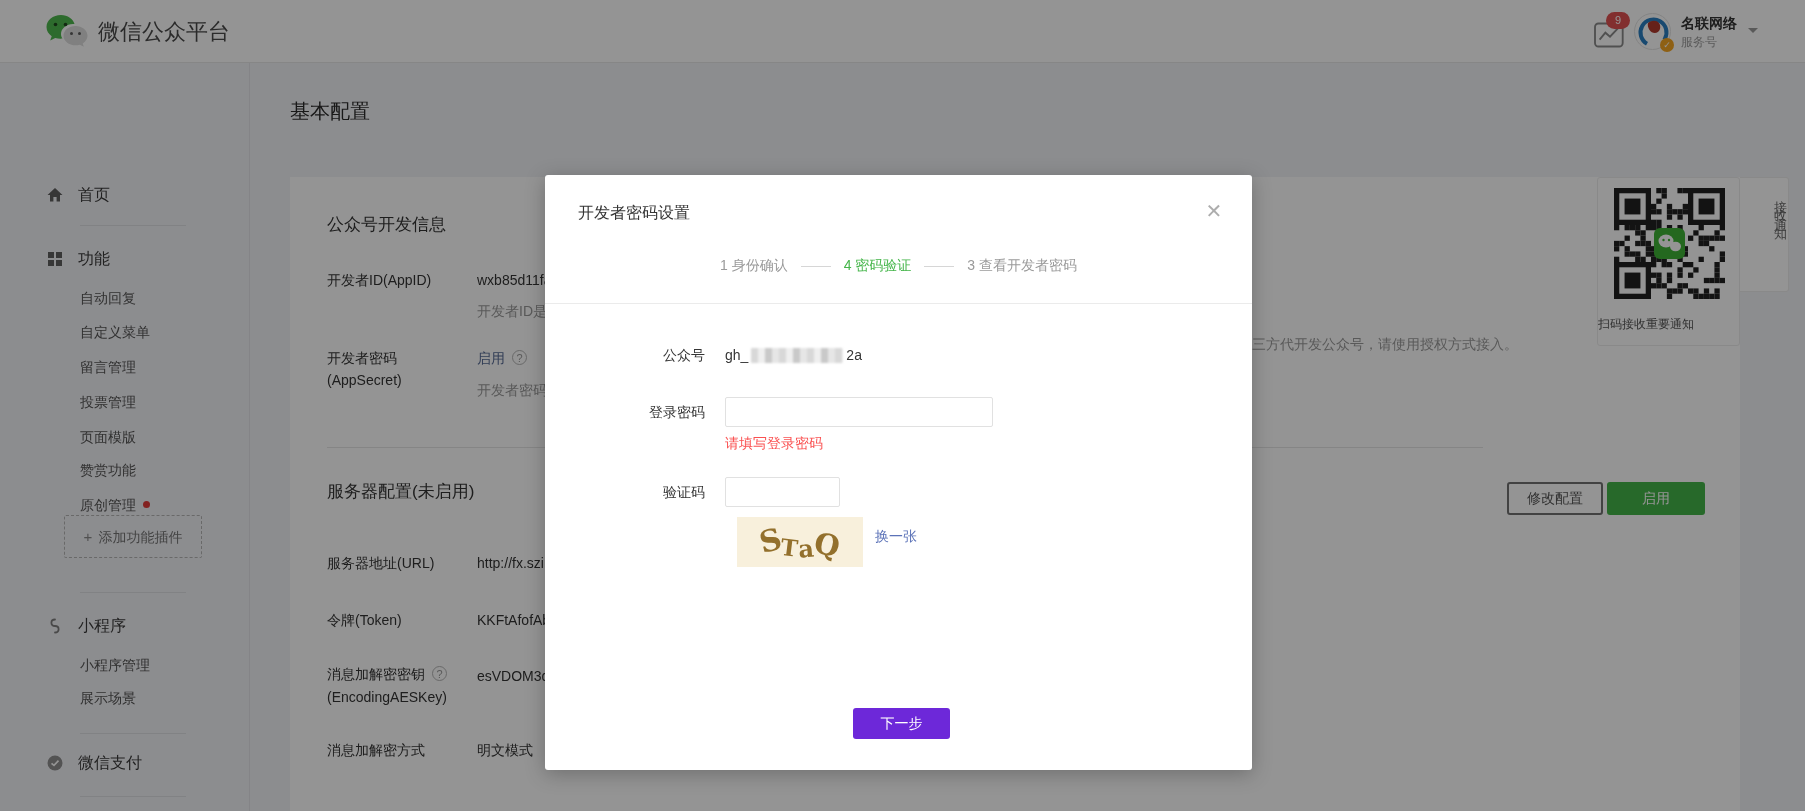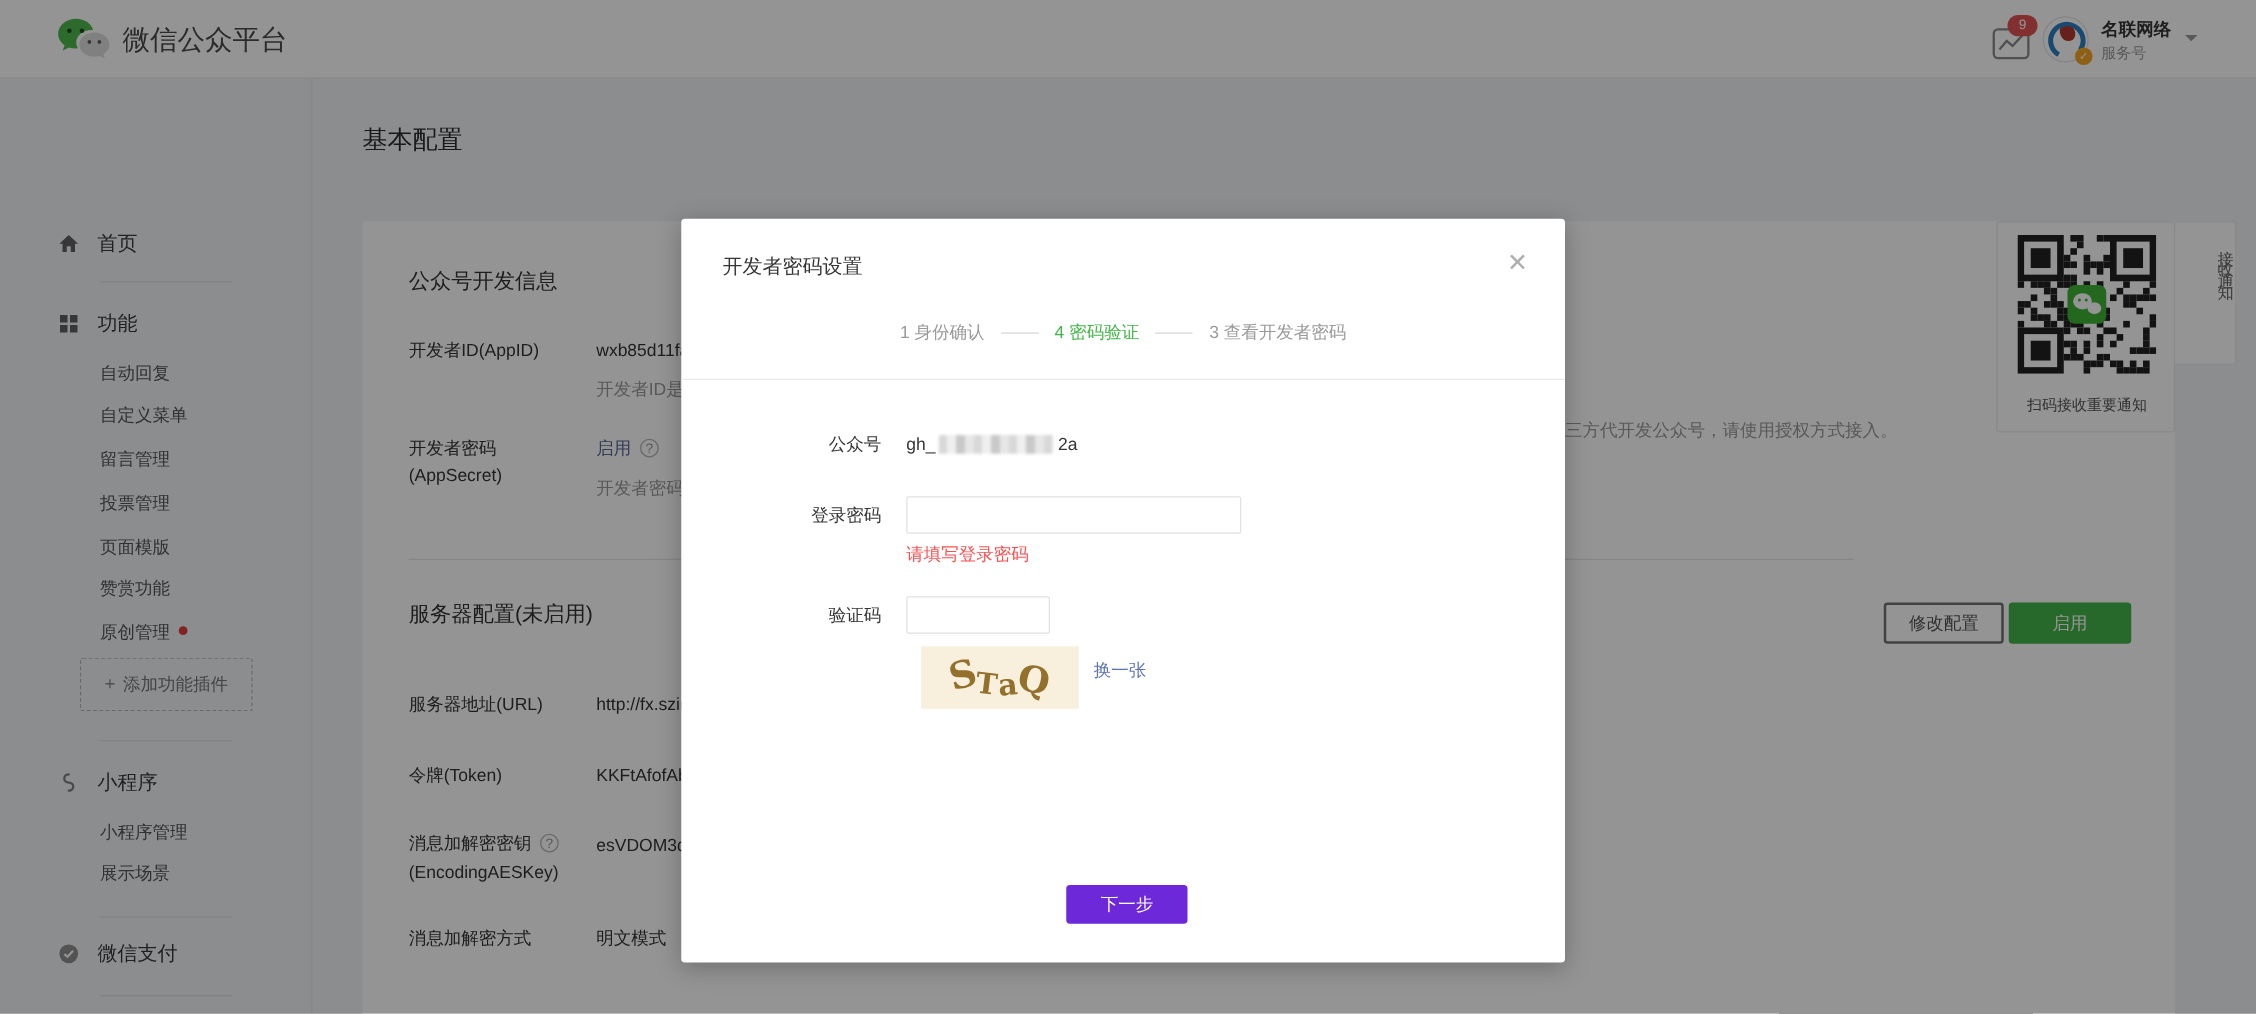--- a/index.html
+++ b/index.html
@@ -19,40 +19,40 @@
   .acct-type { position:absolute; left:1681px; top:34px; font-size:12px; color:#9a9a9a;text-align:right; }
   .caret { position:absolute; left:1748px; top:28px; width:0; height:0; border-left:5px solid transparent; border-right:5px solid transparent; border-top:5px solid #9a9a9a; }
 
   
   .sidebar { position:absolute; left:0; top:63px; width:250px; height:748px; border-right:1px solid rgba(0,0,0,0.06); }
   .side-main { position:absolute; left:78px; font-size:16px; color:#3a3a3a; cursor:pointer; }
   .side-sub { position:absolute; left:80px; font-size:14px; color:#555; cursor:pointer; }
   .side-icon { position:absolute; left:46px; width:18px; height:18px; }
   .side-div { position:absolute; left:80px; width:106px; height:1px; background:rgba(0,0,0,0.08); }
   .red-dot { display:inline-block; width:7px; height:7px; border-radius:50%; background:#e23c39; margin-left:7px; vertical-align:2px; }
-  .add-plugin { position:absolute; left:64px; top:463px; width:138px; height:43px; border:1px dashed #b5b5b5; border-radius:2px; color:#757575; font-size:14px; text-align:center; line-height:41px; cursor:pointer; }
+  .add-plugin { position:absolute; left:64px; top:452px; width:138px; height:43px; border:1px dashed #b5b5b5; border-radius:2px; color:#757575; font-size:14px; text-align:center; line-height:41px; cursor:pointer; }
   .add-plugin .plus { margin-right:6px; color:#8a8a8a; font-size:15px; }
 
   
   .page-title { position:absolute; left:290px; top:98px; font-size:20px; color:#2b2b2b; }
   .card { position:absolute; left:290px; top:177px; width:1450px; height:660px; background:#fff; }
   .sec-title { position:absolute; font-size:17px; color:#353535; }
   .lbl { position:absolute; font-size:14px; color:#353535; }
   .val { position:absolute; font-size:14px; color:#353535; }
   .desc { position:absolute; font-size:14px; color:#9a9a9a; }
   .hr { position:absolute; height:1px; background:#e6e6e6; }
   .link { color:#576b95; cursor:pointer; text-decoration:none; }
   .help-circ { display:inline-block; width:15px; height:15px; border:1px solid #b5b5b5; border-radius:50%; color:#9a9a9a; font-size:11px; line-height:14px; text-align:center; margin-left:7px; vertical-align:1px; }
   .btn-outline { position:absolute; left:1507px; top:482px; width:96px; height:33px; background:#fff; border:2px solid #737373; border-radius:3px; font-size:14px; color:#555; cursor:pointer; }
   .btn-green-sm { position:absolute; left:1607px; top:482px; width:98px; height:33px; background:#44b549; border:none; border-radius:3px; font-size:14px; color:#fff; cursor:pointer; }
 
   
   .qr-panel { position:absolute; left:1597px; top:177px; width:143px; height:169px; background:#fff; border:1px solid #ececec; border-radius:3px; z-index:6; }
   .qr-panel svg { position:absolute; left:16px; top:10px; }
-  .qr-caption { position:absolute; left:0; top:138px; width:143px; text-align:center; font-size:12px; color:#555; }
+  .qr-caption { position:absolute; left:0; top:138px; width:143px; font-size:12px; color:#555; }
   .qr-tab { position:absolute; left:1740px; top:177px; width:49px; height:115px; background:#fff; border:1px solid #ececec; border-left:none; border-radius:0 3px 3px 0; z-index:6; cursor:pointer; }
   .qr-tab span { position:absolute; left:0; top:12px; width:49px; text-align:center; writing-mode:vertical-rl; letter-spacing:9px; font-size:13px; color:#666; }
 
   
   .overlay { position:absolute; left:0; top:0; width:1805px; height:811px; background:rgba(0,0,0,0.42); z-index:50; }
   .modal { position:absolute; left:545px; top:175px; width:707px; height:595px; background:#fff; border-radius:3px; box-shadow:0 4px 20px rgba(0,0,0,0.25); z-index:60; }
   .modal-title { position:absolute; left:33px; top:28px; font-size:16px; color:#353535; }
   .modal-close { position:absolute; right:26px; top:24px; width:24px; height:24px; font-size:20px; line-height:24px; text-align:center; color:#adadad; cursor:pointer; }
   .steps { position:absolute; left:0; top:82px; width:707px; display:flex; justify-content:center; align-items:center; gap:13px; font-size:14px; }
   .step { color:#9a9a9a; }

